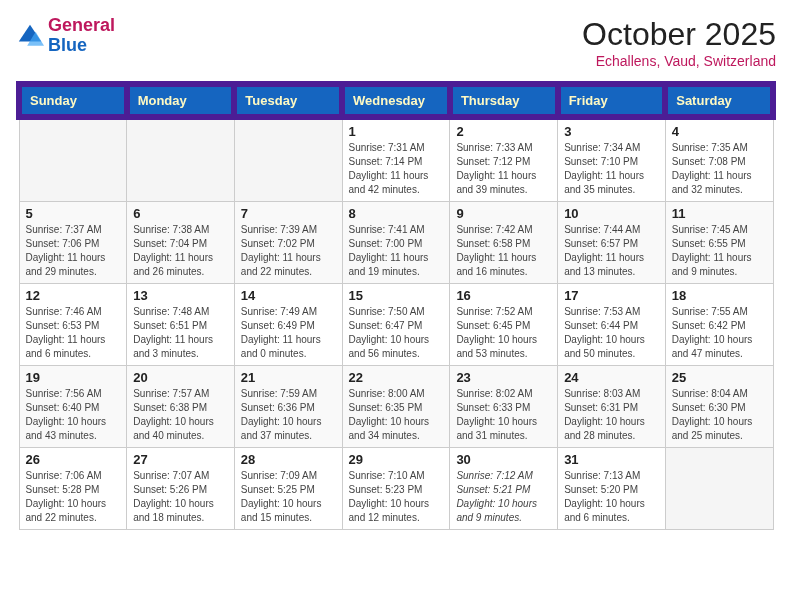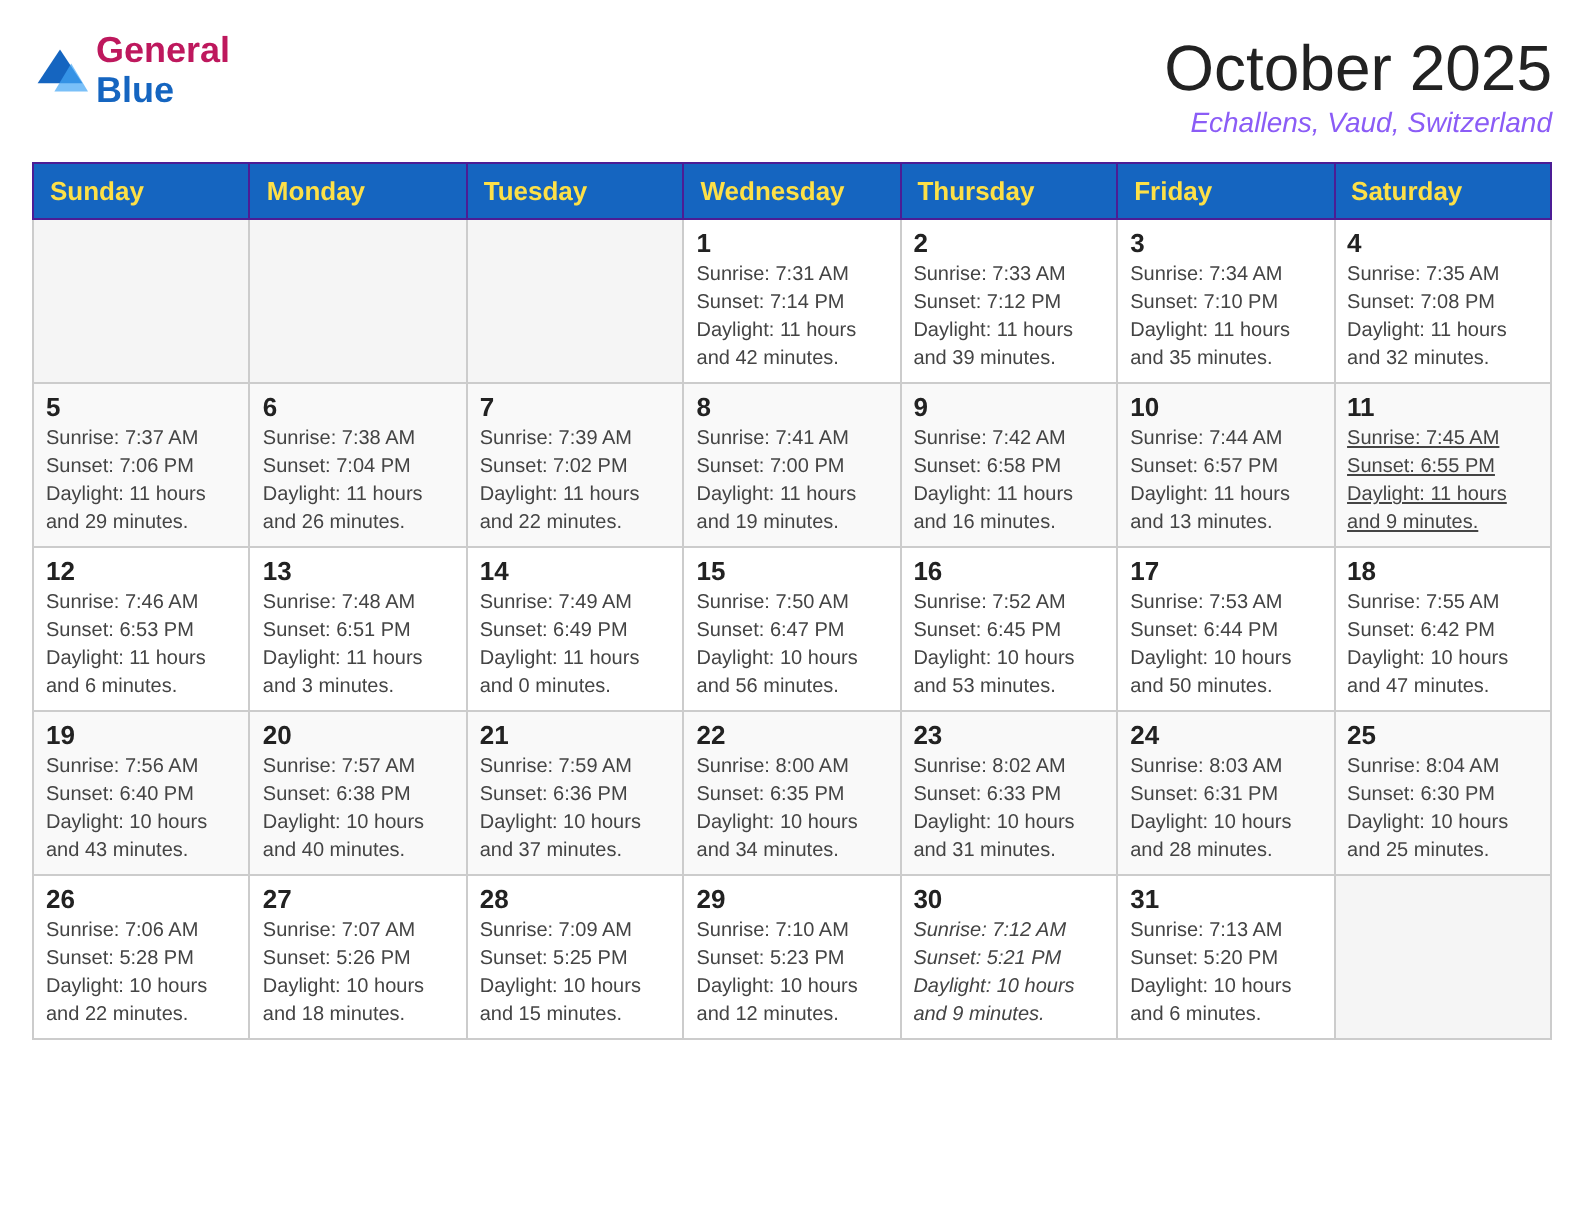--- a/index.html
+++ b/index.html
@@ -37,36 +37,35 @@
     .title-block {
       text-align: right;
     }
     .month-title {
       font-size: 32px;
       font-weight: normal;
       color: #222;
     }
     .location {
       font-size: 14px;
-      color: #8b5cf6;
-      font-style: italic;
+      color: #be185d;
     }
     .calendar {
       width: 100%;
       border-collapse: collapse;
       border: 1px solid #ccc;
     }
     .calendar th {
       background: #1565c0;
-      color: #fde047;
+      color: #fef9c3;
       font-size: 13px;
       font-weight: bold;
       text-align: left;
       padding: 6px 8px;
-      border: 1px solid #4c1d95;
+      border: 6px solid #4c1d95;
     }
     .calendar td {
       vertical-align: top;
       border: 1px solid #ccc;
       padding: 4px 6px;
       width: 108px;
       min-height: 80px;
       font-size: 10.5px;
       color: #333;
       background: #fff;
@@ -194,21 +193,21 @@
         </td>
         <td>
           <span class="day-num">10</span>
           <div class="day-info" style="white-space: pre-line;">Sunrise: 7:44 AM
 Sunset: 6:57 PM
 Daylight: 11 hours
 and 13 minutes.</div>
         </td>
         <td>
           <span class="day-num">11</span>
-          <div class="day-info" style="white-space: pre-line; text-decoration: underline;">Sunrise: 7:45 AM
+          <div class="day-info" style="white-space: pre-line;">Sunrise: 7:45 AM
 Sunset: 6:55 PM
 Daylight: 11 hours
 and 9 minutes.</div>
         </td>
       </tr>
       <tr>
         <td>
           <span class="day-num">12</span>
           <div class="day-info" style="white-space: pre-line;">Sunrise: 7:46 AM
 Sunset: 6:53 PM

